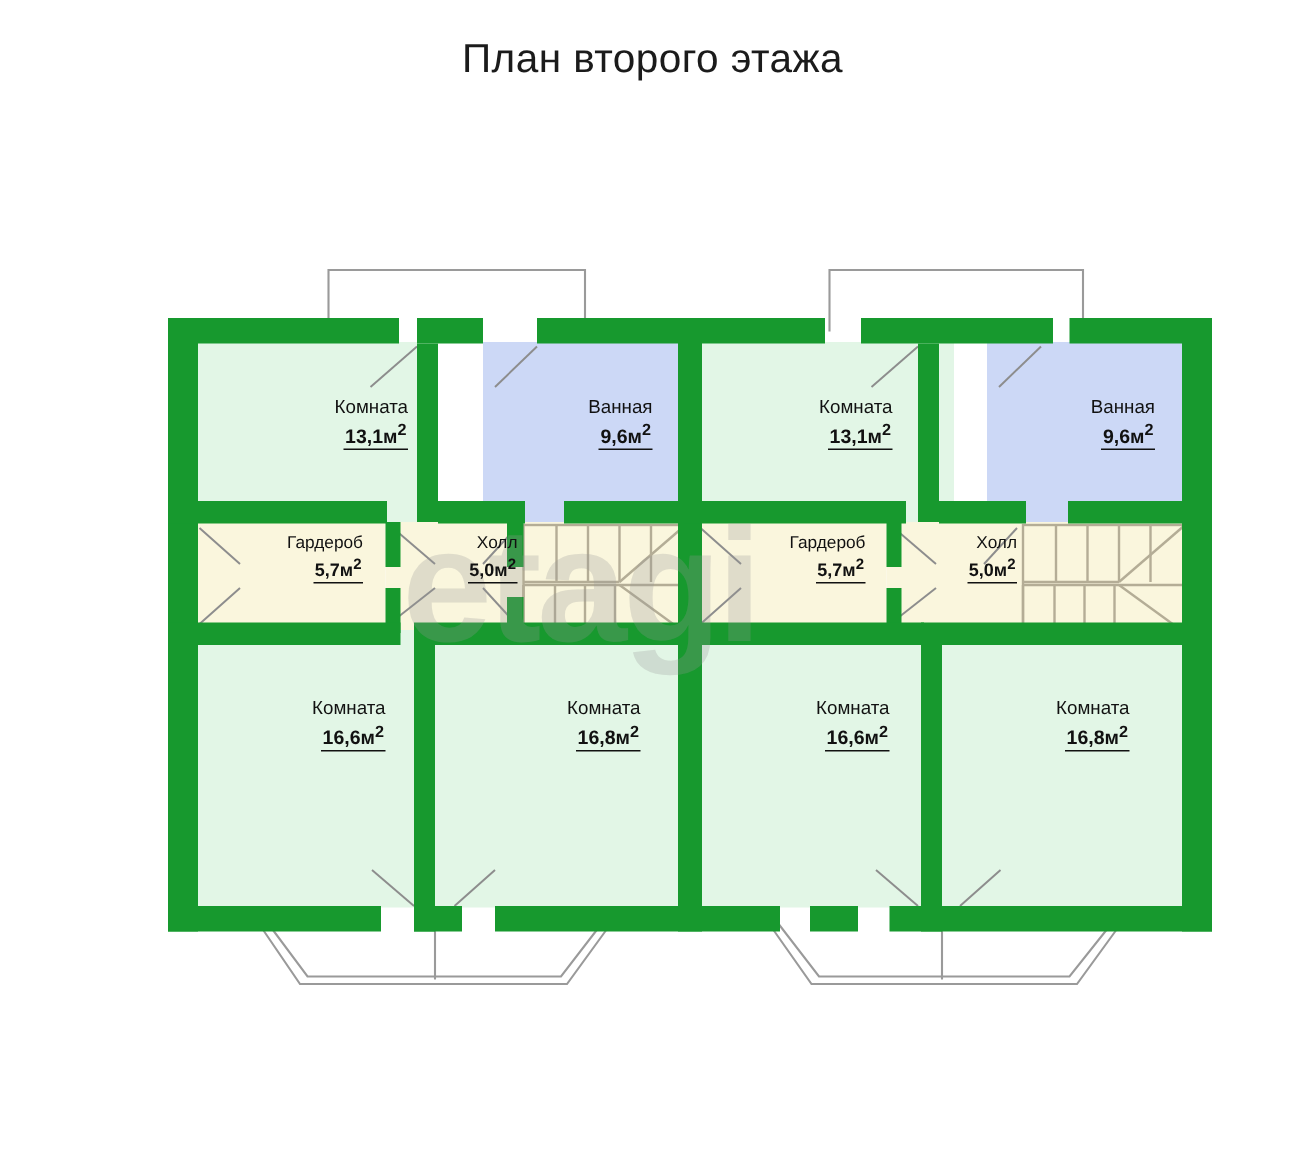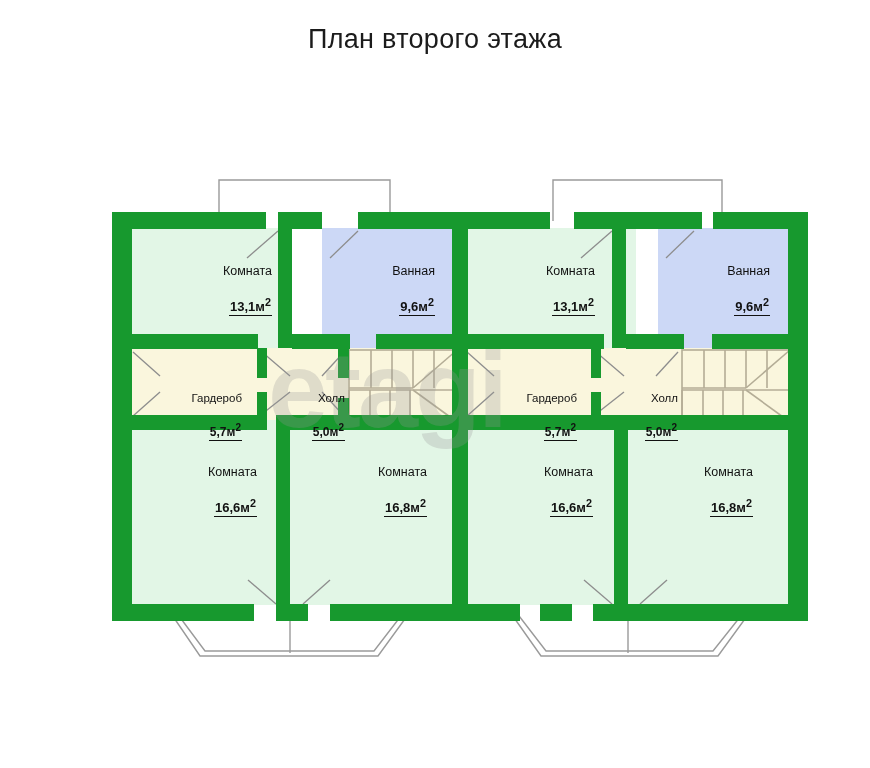--- a/index.html
+++ b/index.html
@@ -73,23 +73,22 @@
     white-space: nowrap;
   }
   .room-label .rl-area {
     display: inline-block;
     font-size: 13px;
     font-weight: 700;
     line-height: 16px;
     border-bottom: 1.5px solid #111;
     padding: 0 1px 0 1px;
     white-space: nowrap;
-    margin-top: 15px;
-  }
-  .room-label.small .rl-name { font-size: 11.5px; line-height: 14px; margin-top: 36px; }
+  }
+  .room-label.small .rl-name { font-size: 11.5px; line-height: 14px; }
   .room-label.small .rl-area { font-size: 12px; line-height: 15px; }
 </style>
 </head>
 <body>
 
 <div id="page">
 
   <div class="plan-title">План второго этажа</div>
 
   <svg class="plan-canvas" viewBox="0 0 870 768">

